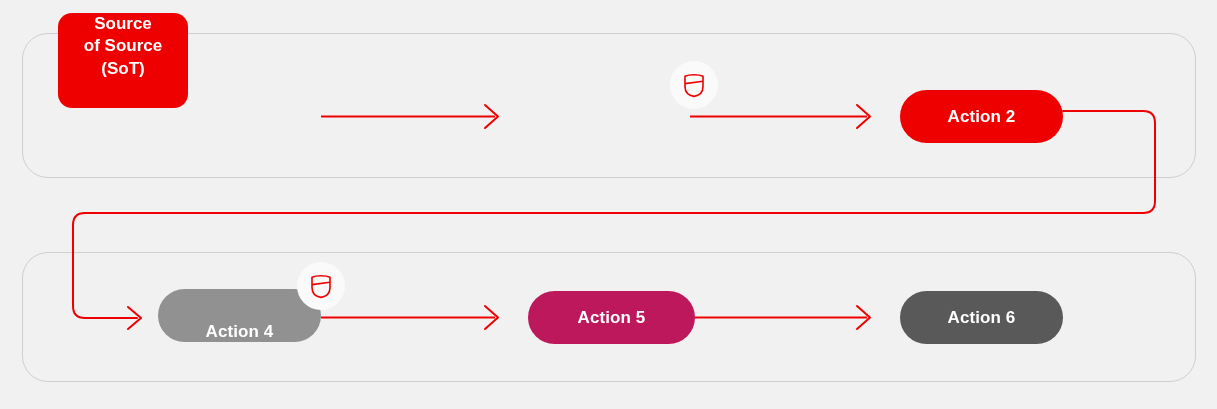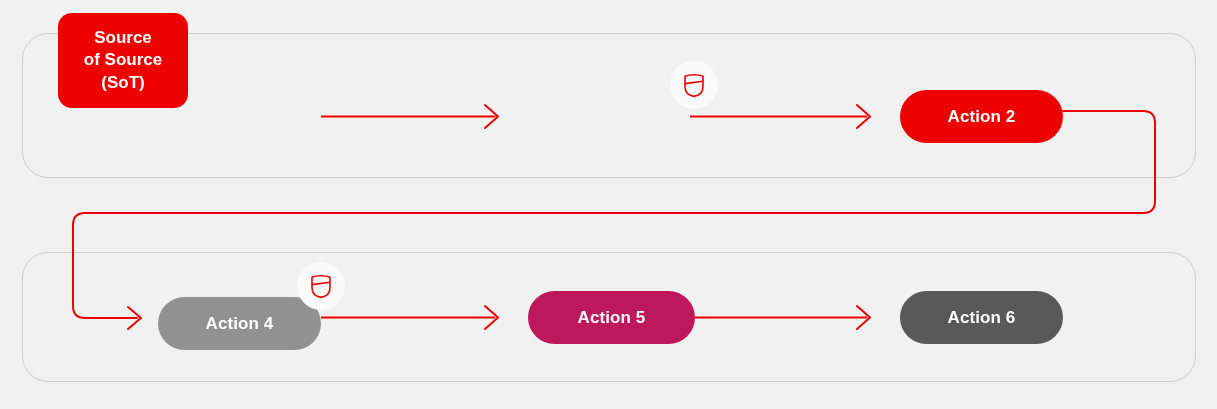--- a/index.html
+++ b/index.html
@@ -59,38 +59,37 @@
   }
   .pill-dark     { background: #595959; color: #ffffff; }
   .pill-light    { background: #d4d4d4; color: #111111; }
   .pill-red      { background: #ee0000; color: #ffffff; }
   .pill-midgray  { background: #919191; color: #ffffff; }
   .pill-salmon   { background: #be185d; color: #ffffff; justify-content: center; }
 
   #pill-action-1 { left: 158px; top: 90px;  width: 163px; }
   #pill-action-2 { left: 528px; top: 90px;  width: 167px; }
   #pill-action-3 { left: 900px; top: 90px;  width: 163px; }
-  #pill-action-4 { left: 158px; top: 297px; width: 163px; }
+  #pill-action-4 { left: 158px; top: 289px; width: 163px; align-items: flex-end; }
   #pill-action-5 { left: 528px; top: 291px; width: 167px; }
   #pill-action-6 { left: 900px; top: 291px; width: 163px; }
 
   
   #sot-badge {
     position: absolute;
     left: 58px;
     top: 13px;
     width: 130px;
     height: 95px;
     background: #ee0000;
     border-radius: 14px;
     color: #ffffff;
     display: flex;
     flex-direction: column;
     align-items: center;
-    justify-content: center;
     font-size: 17px;
     font-weight: bold;
     line-height: 1.32;
     text-align: center;
     z-index: 6;
     user-select: none;
   }
   #sot-badge .sot-line { display: block; }
 
   

